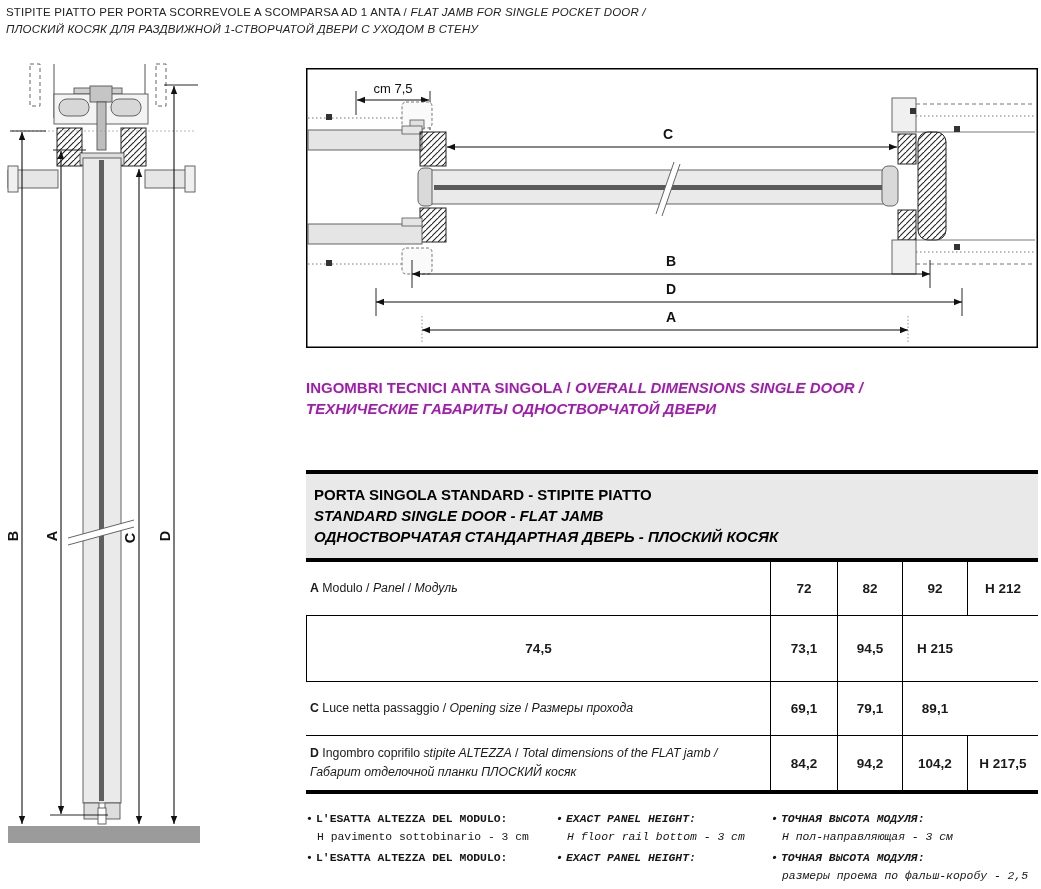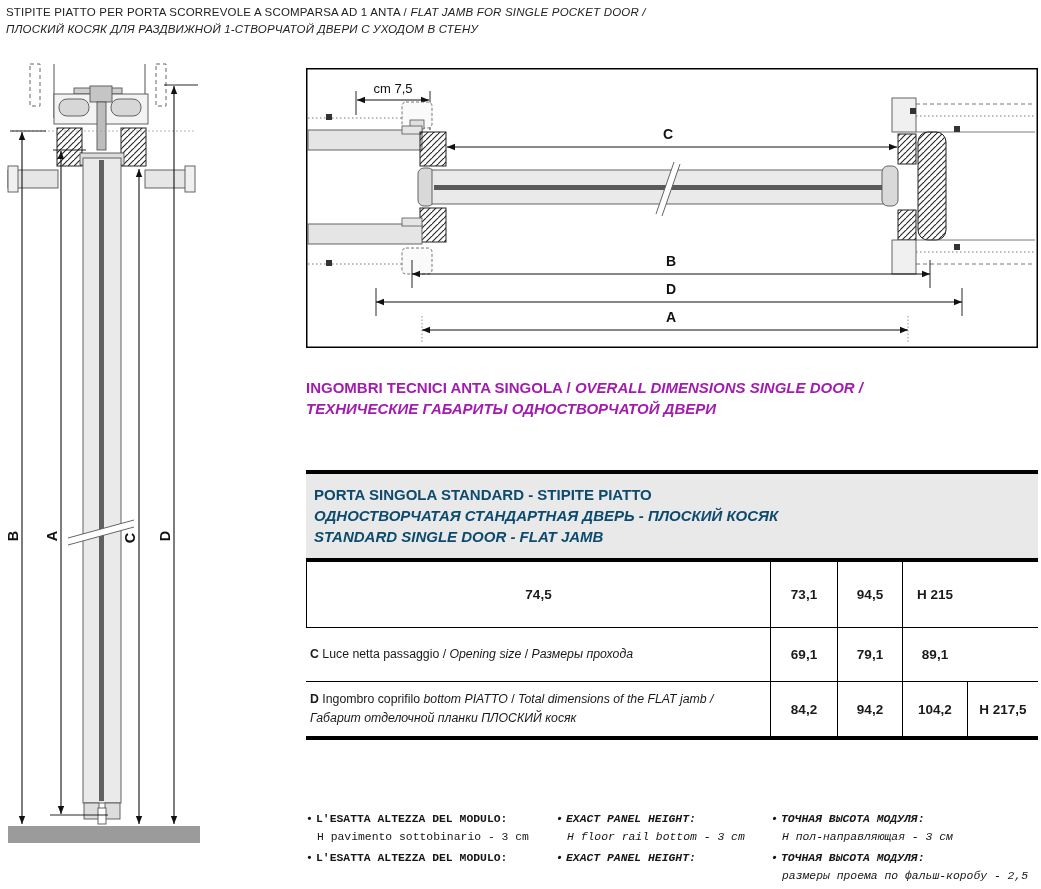--- a/index.html
+++ b/index.html
@@ -15,21 +15,21 @@
   .b{font-weight:bold;}
   
   #section-drawing{left:2px;top:58px;}
   #plan-drawing{left:306px;top:68px;}
   
   .section-heading{left:306px;top:377px;font-size:15px;font-weight:bold;line-height:21px;color:#a21caf;}
   
   .spec-table{left:306px;top:470px;width:732px;}
   .tbl-header{
     background:#e9e9e9;border-top:4px solid #000;border-bottom:4px solid #000;
-    padding:10px 8px 11px 8px;font-size:15px;font-weight:bold;line-height:21px;color:#0c4a6e;
+    padding:10px 8px 11px 8px;font-size:15px;font-weight:bold;line-height:21px;color:#000000;
   }
   .tbl-row{display:grid;grid-template-columns:464px 67px 65px 65px 71px;border-bottom:1px solid #000;}
   .tbl-row.last{border-bottom:4px solid #000;}
   .row-label{display:flex;flex-direction:column;justify-content:center;padding:4px 6px 4px 4px;font-size:12.3px;line-height:19px;}
   .row-val{display:flex;align-items:center;justify-content:center;border-left:1px solid #000;font-size:13.5px;font-weight:bold;}
   .h53{height:53px;} .h65{height:65px;} .h54{height:54px;}
   
   .notes{left:306px;top:810px;width:734px;display:grid;grid-template-columns:250px 215px 269px;font-size:11.4px;color:#161616;}
   .note-item{margin-bottom:2px;font-family:Liberation Mono, monospace;}
   .note-title{font-weight:bold;line-height:18px;}
@@ -194,44 +194,53 @@
 </svg>
 
 <div class="abs section-heading">
   <div><span>INGOMBRI TECNICI ANTA SINGOLA / </span><span class="it">OVERALL DIMENSIONS SINGLE DOOR /</span></div>
   <div class="it">ТЕХНИЧЕСКИЕ ГАБАРИТЫ ОДНОСТВОРЧАТОЙ ДВЕРИ</div>
 </div>
 
 <div class="abs spec-table">
   <div class="tbl-header">
     <div>PORTA SINGOLA STANDARD - STIPITE PIATTO</div>
+    <div class="it">STANDARD SINGLE DOOR - FLAT JAMB</div>
     <div class="it">ОДНОСТВОРЧАТАЯ СТАНДАРТНАЯ ДВЕРЬ - ПЛОСКИЙ КОСЯК</div>
-    <div class="it">STANDARD SINGLE DOOR - FLAT JAMB</div>
-  </div>
-
+  </div>
+
+  <div class="tbl-row h53">
+    <div class="row-label">
+      <div><span class="b">A</span><span> Modulo / </span><span class="it">Panel</span><span> / </span><span class="it">Модуль</span></div>
+    </div>
+    <div class="row-val">72</div>
+    <div class="row-val">82</div>
+    <div class="row-val">92</div>
+    <div class="row-val">H 212</div>
+  </div>
 
   <div class="tbl-row h65">
     <div class="row-val">74,5</div>
     <div class="row-val">73,1</div>
     <div class="row-val">94,5</div>
     <div class="row-val">H 215</div>
   </div>
 
   <div class="tbl-row h53">
     <div class="row-label">
       <div><span class="b">C</span><span> Luce netta passaggio / </span><span class="it">Opening size</span><span> / </span><span class="it">Размеры прохода</span></div>
     </div>
     <div class="row-val">69,1</div>
     <div class="row-val">79,1</div>
     <div class="row-val">89,1</div>
   </div>
 
   <div class="tbl-row h54 last">
     <div class="row-label">
-      <div><span class="b">D</span><span> Ingombro coprifilo </span><span class="it">bottom PIATTO</span><span> / </span><span class="it">Total dimensions of the FLAT jamb /</span></div>
+      <div><span class="b">D</span><span> Ingombro coprifilo </span><span class="it">stipite ALTEZZA</span><span> / </span><span class="it">Total dimensions of the FLAT jamb /</span></div>
       <div class="it">Габарит отделочной планки ПЛОСКИЙ косяк</div>
     </div>
     <div class="row-val">84,2</div>
     <div class="row-val">94,2</div>
     <div class="row-val">104,2</div>
     <div class="row-val">H 217,5</div>
   </div>
 </div>
 
 <div class="abs notes">

